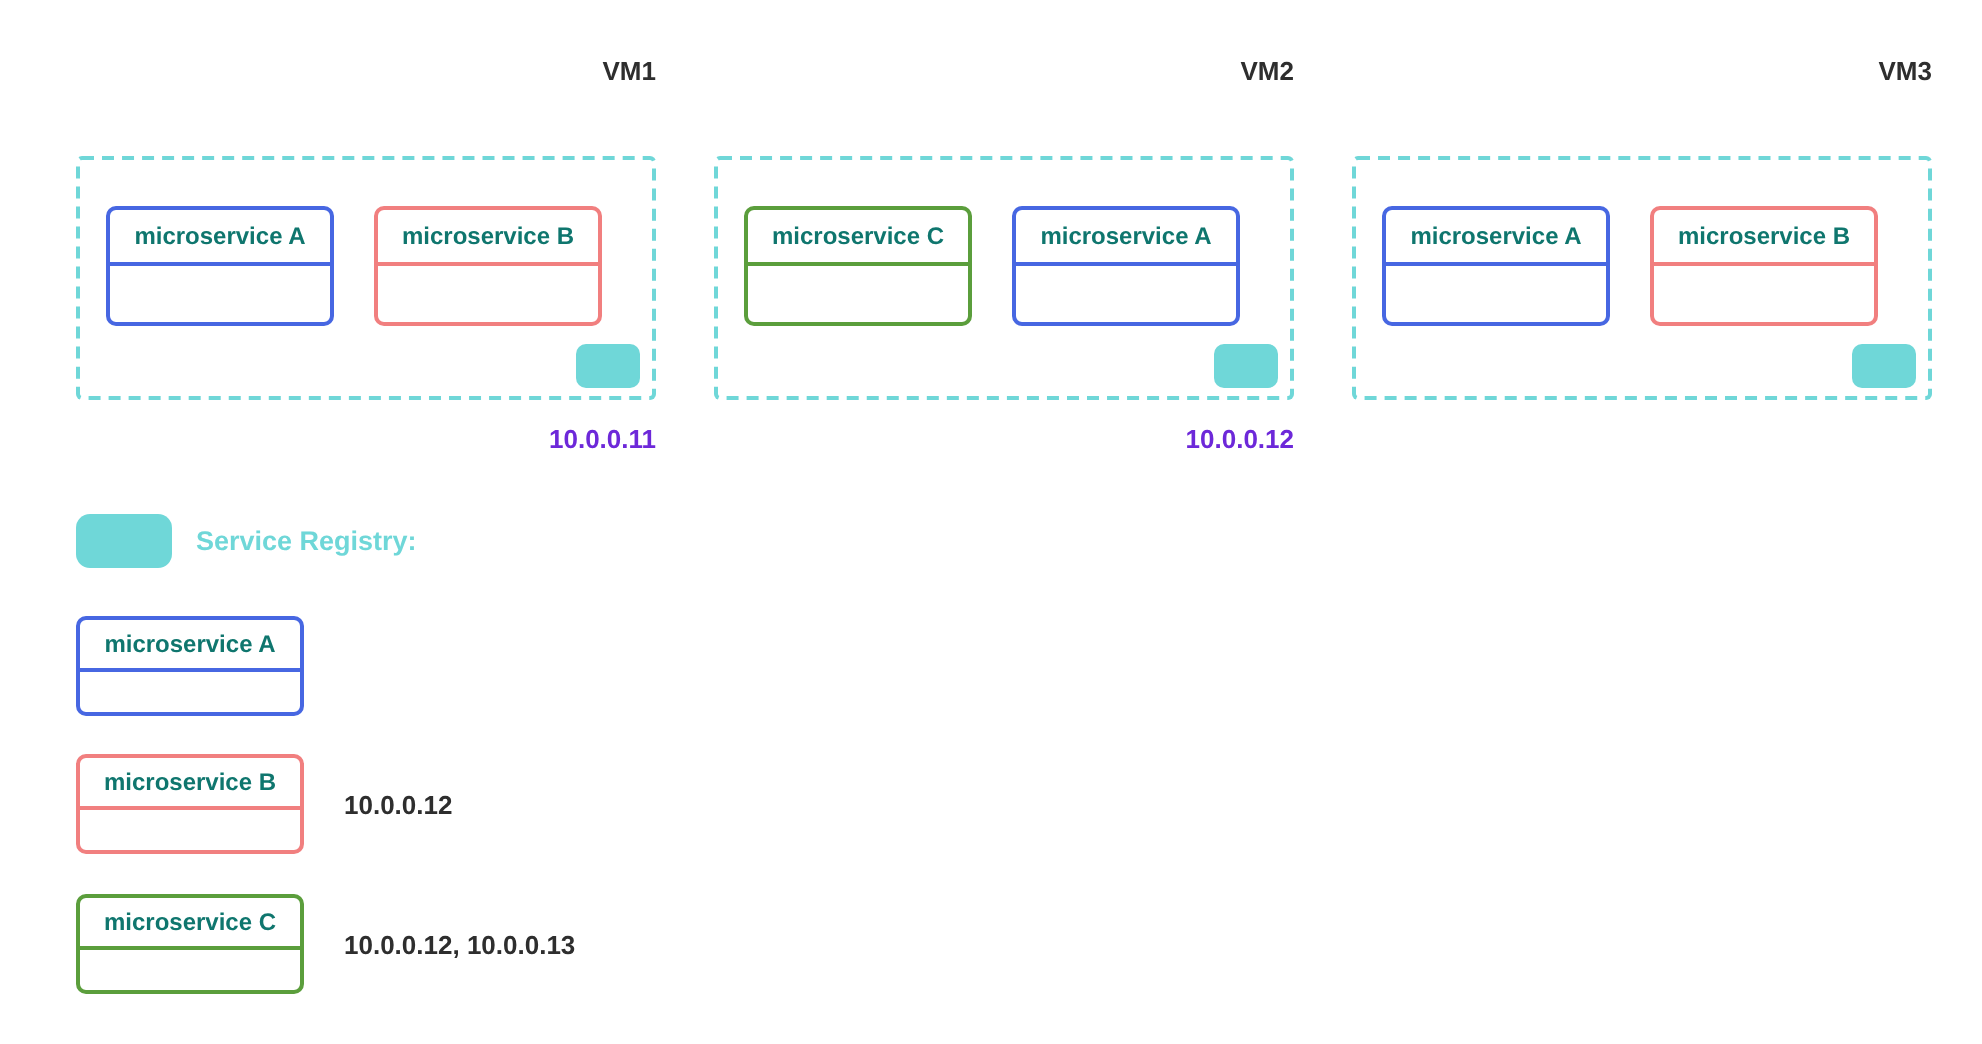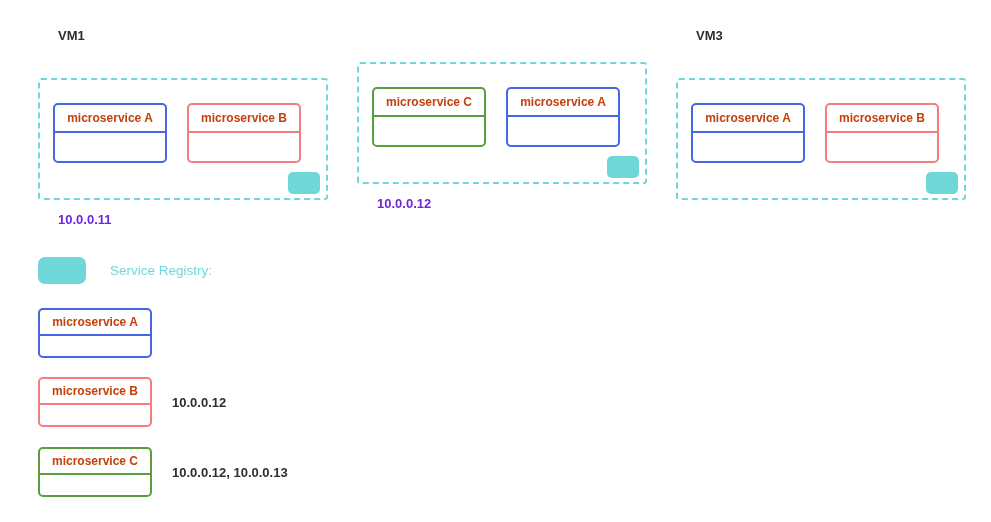--- a/index.html
+++ b/index.html
@@ -5,21 +5,21 @@
   * { box-sizing: border-box; }
   html, body { margin: 0; padding: 0; background: #ffffff; }
   body {
     width: 991px; height: 522px;
     font-family: "Liberation Sans", sans-serif;
     color: #2e2e2e;
   }
   .canvas { position: relative; width: 991px; height: 522px; background: #fff; overflow: hidden; }
 
   
-  .vm { position: absolute; top: 28px; width: 290px; }
+  .vm { position: absolute; top: 28px; width: 290px; text-align: right; }
   .vm.pos-0 { left: 38px; }
   .vm.pos-1 { left: 357px; }
   .vm.pos-2 { left: 676px; }
   .vm-label { margin-left: 20px; height: 16px; font-size: 13px; font-weight: 700; color: #2e2e2e; }
   .vm-box {
     margin-top: 34px; height: 122px;
     border: 2px dashed #6fd7d8; border-radius: 3px;
     position: relative; background: #fff;
   }
 
@@ -29,38 +29,38 @@
     border: 2px solid #888; border-radius: 5px;
     background: #fff; overflow: hidden;
   }
   .vm-box .svc { position: absolute; top: 23px; }
   .vm-box .svc.slot-0 { left: 13px; }
   .vm-box .svc.slot-1 { left: 147px; }
   .svc-title {
     height: 28px; border-bottom: 2px solid;
     border-color: inherit;
     display: flex; align-items: center; justify-content: center;
-    font-size: 12px; font-weight: 700; color: #c2410c;
+    font-size: 12px; font-weight: 700; color: #0f766e;
     white-space: nowrap;
   }
   .svc-body { flex: 1; }
 
   
   .chip {
     position: absolute; right: 6px; bottom: 4px;
     width: 32px; height: 22px; border-radius: 5px;
     background: #6fd7d8;
   }
 
   .vm-ip { margin-top: 12px; margin-left: 20px; font-size: 13px; font-weight: 700; color: #6d28d9; }
 
   
   .legend { position: absolute; left: 38px; top: 257px; display: flex; align-items: center; }
   .legend-chip { width: 48px; height: 27px; border-radius: 7px; background: #6fd7d8; }
-  .legend-label { margin-left: 24px; font-size: 13.5px; font-weight: 400; color: #6fd7d8; }
+  .legend-label { margin-left: 12px; font-size: 13.5px; font-weight: 700; color: #6fd7d8; }
 
   
   .reg-row { position: absolute; left: 38px; display: flex; align-items: center; }
   .reg-row.pos-0 { top: 308px; }
   .reg-row.pos-1 { top: 377px; }
   .reg-row.pos-2 { top: 447px; }
   .reg-row .svc { width: 114px; height: 50px; }
   .reg-row .svc .svc-title { height: 26px; }
   .reg-ips { margin-left: 20px; font-size: 13px; font-weight: 700; color: #2e2e2e; white-space: nowrap; }
 </style>
@@ -79,20 +79,21 @@
       <div class="svc slot-1" style="border-color: rgb(241, 127, 127);">
         <div class="svc-title">microservice B</div>
         <div class="svc-body"></div>
       </div>
       <div class="chip" style="background-color: rgb(111, 215, 216);"></div>
     </div>
     <div class="vm-ip">10.0.0.11</div>
   </section>
 
   <section class="vm pos-1">
+    <div class="vm-label">VM2</div>
     <div class="vm-box" style="border-color: rgb(111, 215, 216);">
       <div class="svc slot-0" style="border-color: rgb(91, 158, 60);">
         <div class="svc-title">microservice C</div>
         <div class="svc-body"></div>
       </div>
       <div class="svc slot-1" style="border-color: rgb(71, 103, 226);">
         <div class="svc-title">microservice A</div>
         <div class="svc-body"></div>
       </div>
       <div class="chip" style="background-color: rgb(111, 215, 216);"></div>

